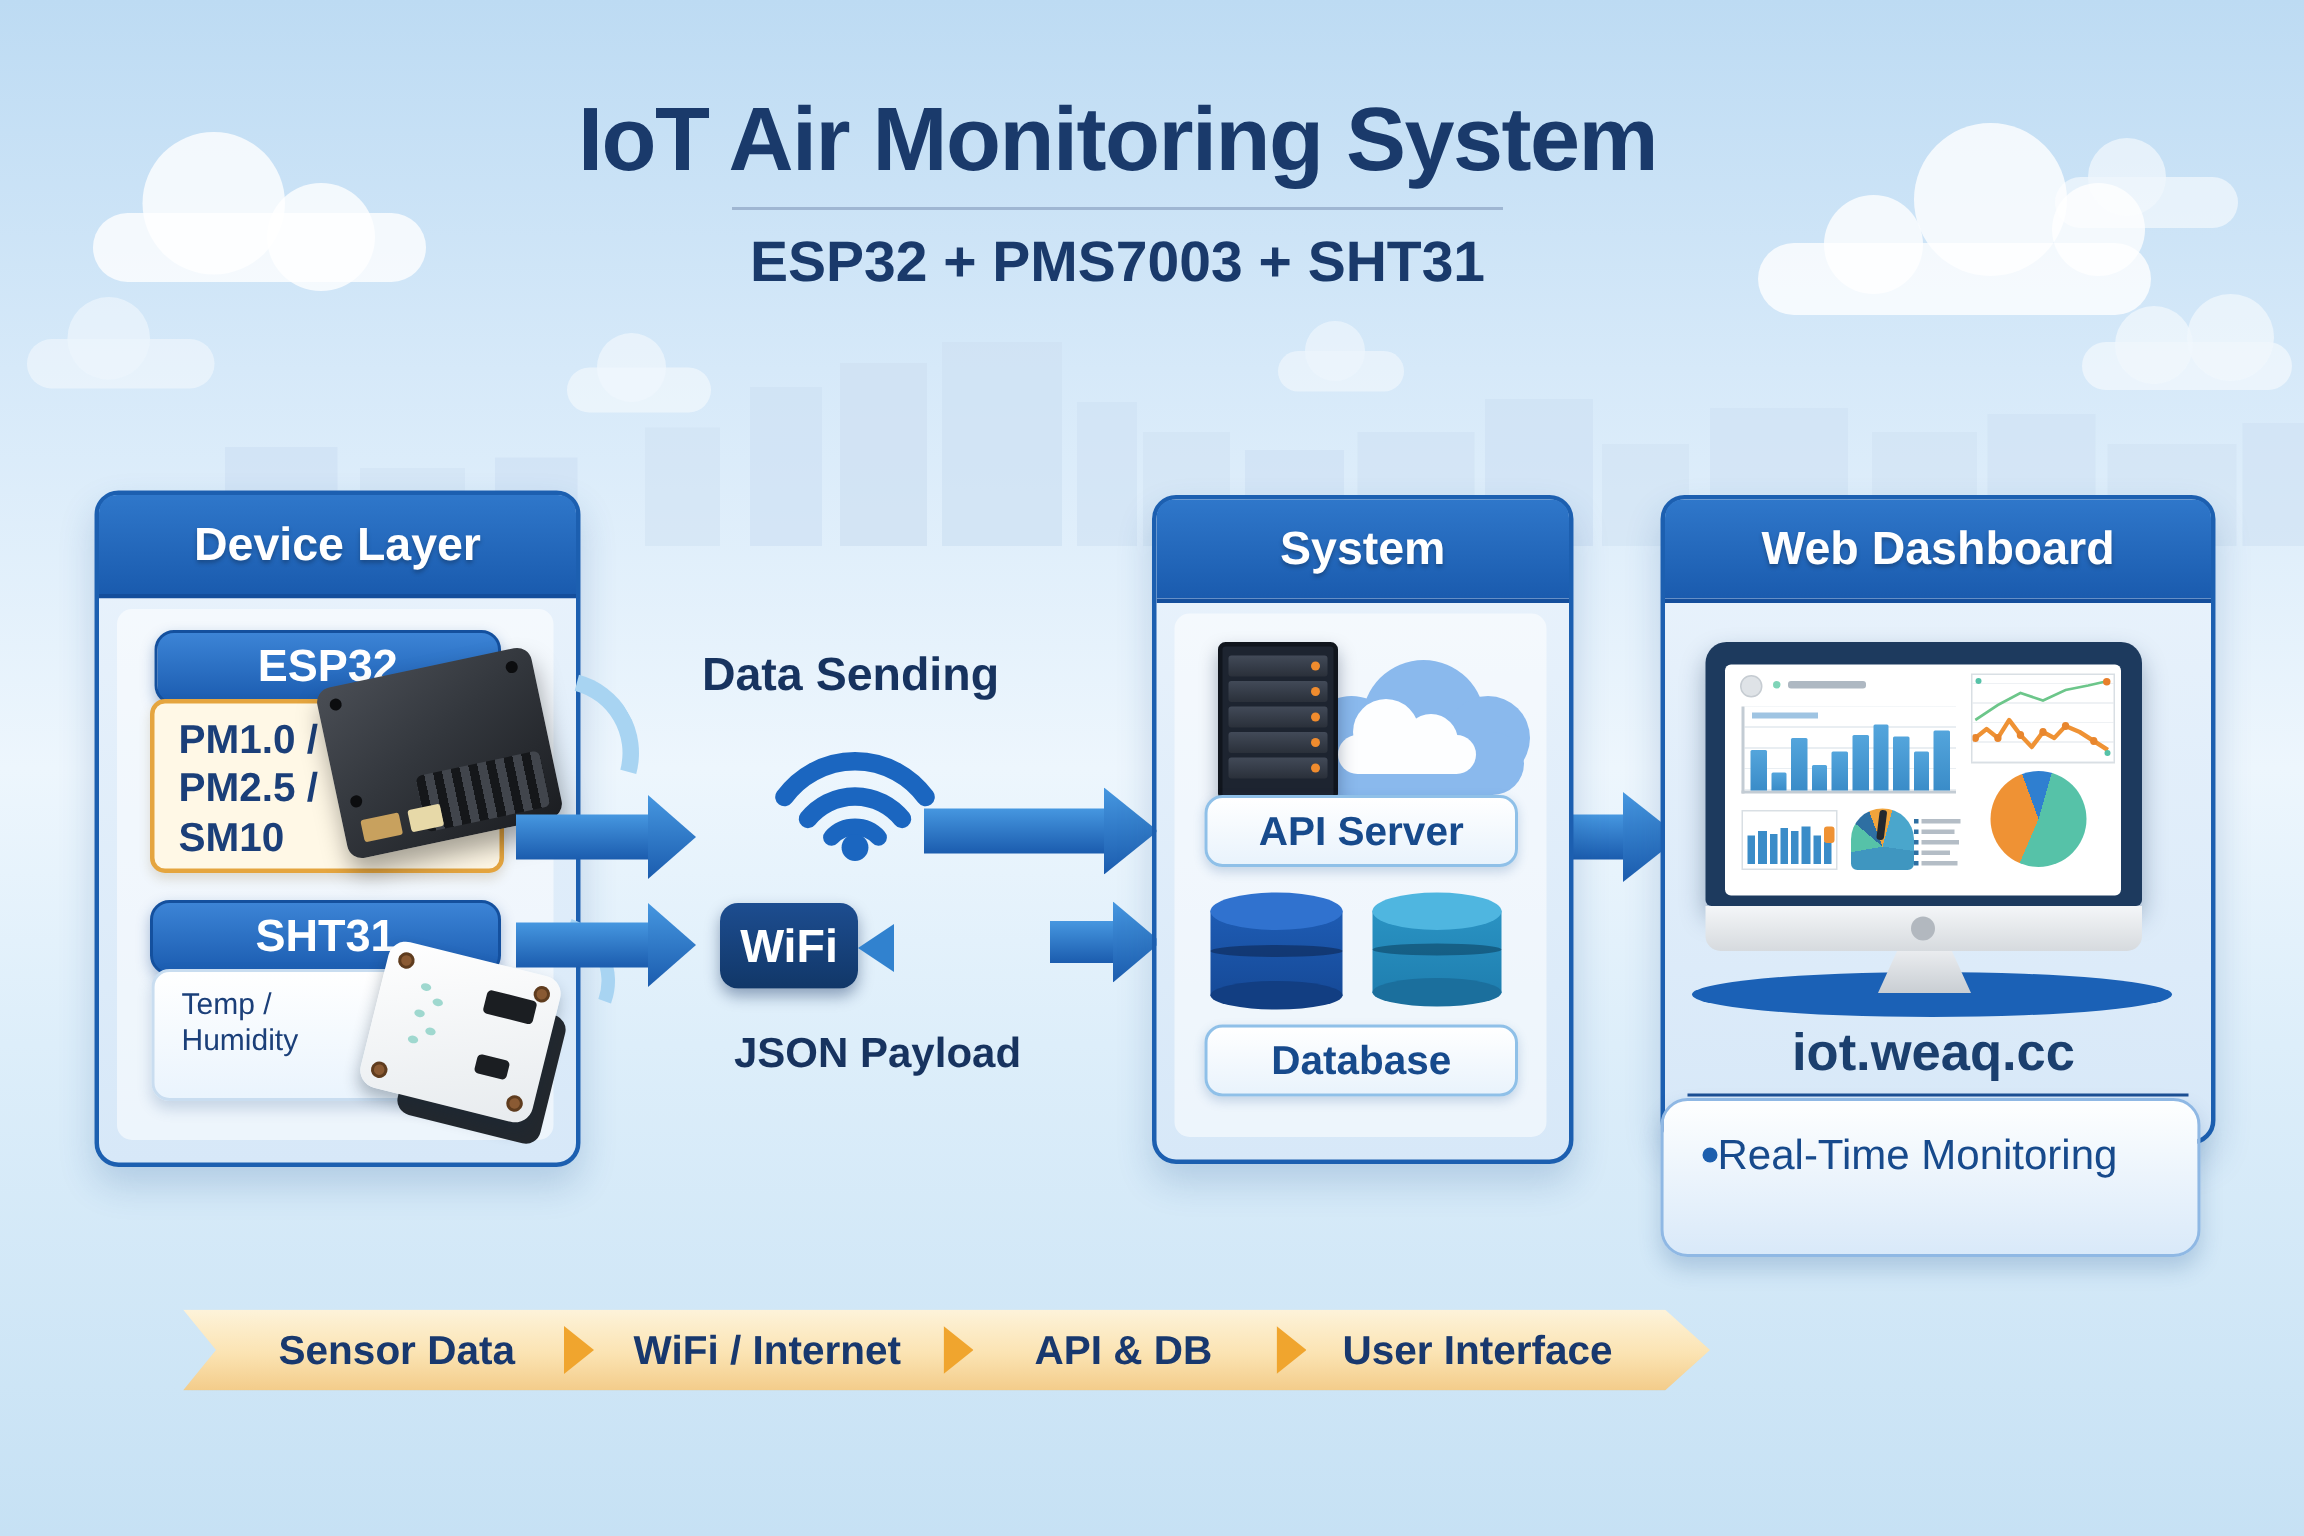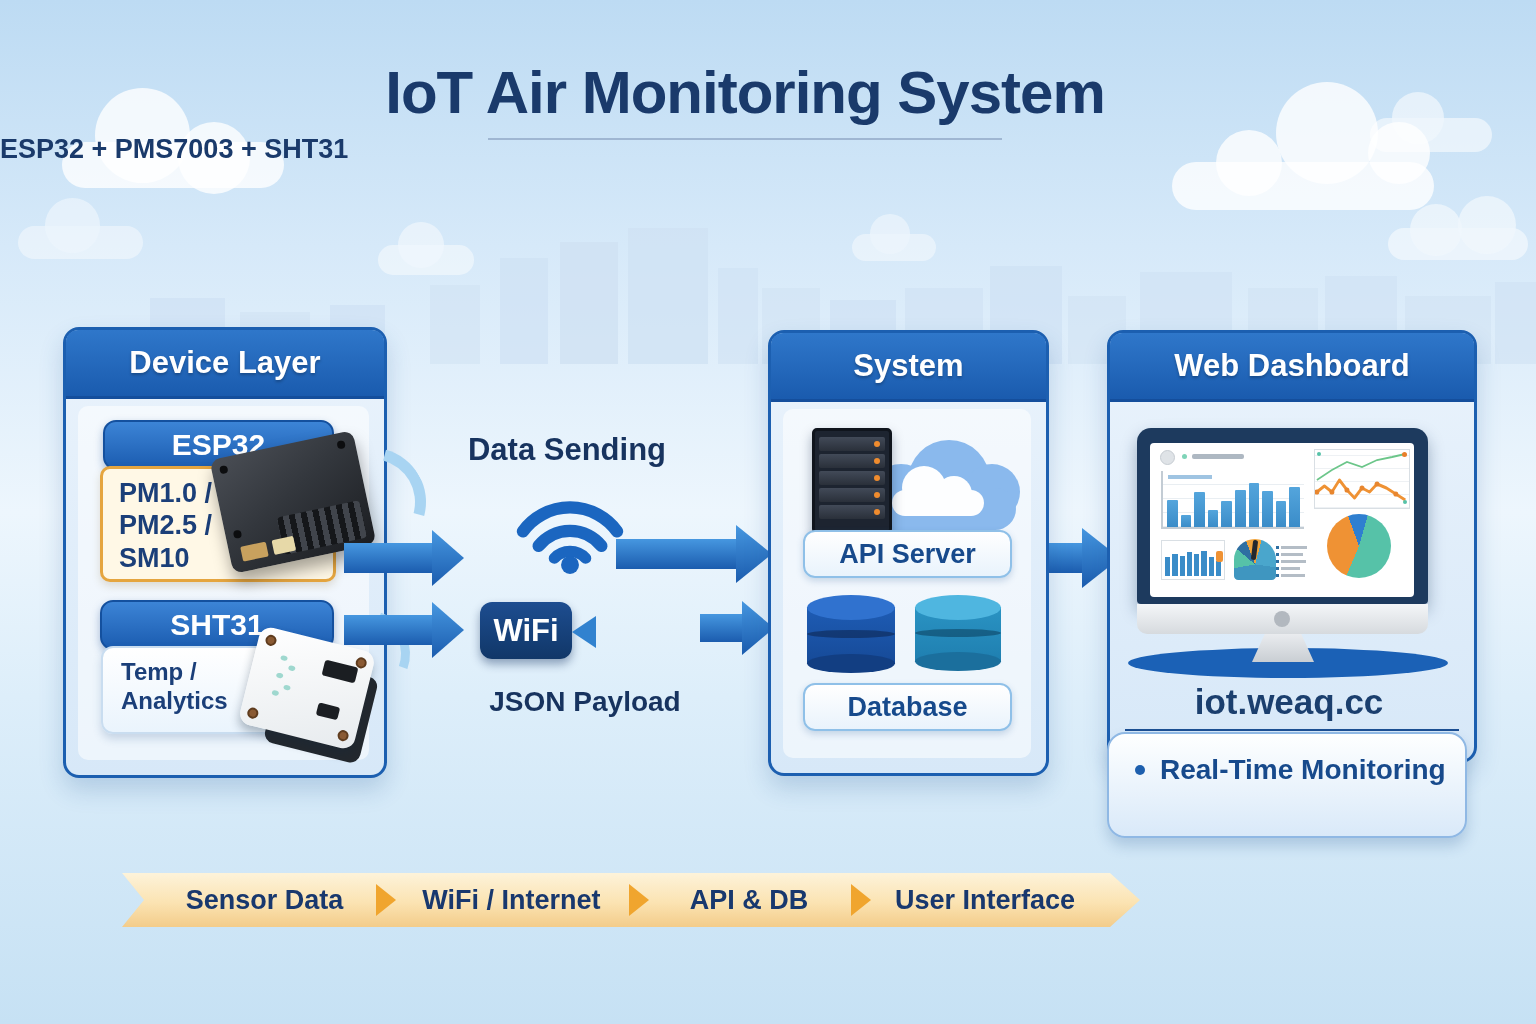--- a/index.html
+++ b/index.html
@@ -13,42 +13,42 @@
   .skyline i{position:absolute;background:#cfe1f3;opacity:.7;}
   .twr{background-image:repeating-linear-gradient(0deg,rgba(255,255,255,.4) 0 3px,transparent 3px 9px),
        repeating-linear-gradient(90deg,rgba(255,255,255,.4) 0 4px,transparent 4px 11px);}
   .puff{position:absolute;background:rgba(255,255,255,.78);border-radius:50%;}
   .cbase{position:absolute;background:rgba(255,255,255,.78);border-radius:40px;}
 
   
   .title{position:absolute;left:0;top:58px;width:1490px;text-align:center;
     font-size:60px;font-weight:bold;color:#1a3a6b;letter-spacing:-1px;}
   .rule{position:absolute;left:488px;top:138px;width:514px;height:2px;background:#9fb6d2;}
-  .subtitle{position:absolute;left:0;top:134px;width:1490px;
-    font-size:27px;font-weight:bold;color:#1a3a6b;}
+  .subtitle{position:absolute;left:0;top:154px;width:1490px;text-align:center;
+    font-size:38px;font-weight:bold;color:#1a3a6b;}
 
   
   .panel{position:absolute;border:3px solid #1c5fb0;border-radius:16px;
     background:linear-gradient(180deg,#eaf3fc,#d7e8f8);
     box-shadow:0 12px 24px rgba(27,78,145,.20);}
   .panel-header{position:absolute;left:0;top:0;right:0;height:66px;
     border-radius:12px 12px 0 0;border-bottom:3px solid #144e9c;
     background:linear-gradient(180deg,#2f77ca,#1a5bae);
     display:flex;align-items:center;justify-content:center;
     color:#fff;font-size:31px;font-weight:bold;text-shadow:0 2px 3px rgba(0,0,0,.25);}
   .inner{position:absolute;background:rgba(255,255,255,.55);border-radius:10px;}
 
   .bluechip{position:absolute;background:linear-gradient(180deg,#3c84d6,#1b5cb0);
     border:2px solid #14509e;border-radius:13px;color:#fff;font-weight:bold;font-size:30px;
     display:flex;align-items:center;justify-content:center;box-shadow:0 4px 9px rgba(20,70,140,.35);}
   .creambox{position:absolute;background:#fff8e6;border:3px solid #e5a53f;border-radius:10px;
     color:#1b3f79;font-weight:bold;font-size:27px;line-height:1.2;padding:8px 0 0 16px;
     box-shadow:0 4px 8px rgba(120,90,30,.18);}
   .softbox{position:absolute;background:linear-gradient(180deg,#ffffff,#eaf4fd);
-    border:2px solid #c9ddf0;border-radius:12px;color:#1b3f79;font-weight:bold;font-size:24px;
+    border:2px solid #c9ddf0;border-radius:12px;color:#1b3f79;font-weight:normal;font-size:20px;
     line-height:1.2;padding:10px 0 0 18px;box-shadow:0 5px 9px rgba(60,100,150,.22);}
   .labelbox{position:absolute;background:linear-gradient(180deg,#ffffff,#e9f3fc);
     border:2px solid #8fc0e8;border-radius:12px;color:#174a8c;font-weight:bold;font-size:27px;
     display:flex;align-items:center;justify-content:center;box-shadow:0 3px 7px rgba(40,90,150,.22);}
   .frag{position:absolute;color:#1b3f79;font-weight:bold;font-size:26px;}
   .swoosh{position:absolute;border:11px solid transparent;border-right-color:#a8d4f2;border-radius:50%;}
 
   
   .arr{position:absolute;}
   .arr .sh{position:absolute;background:linear-gradient(180deg,#4697e0,#1b5cae);}
@@ -102,22 +102,22 @@
   .needle{position:absolute;left:18px;top:1px;width:5px;height:20px;background:#23282e;border-radius:2px;transform:rotate(7deg);}
   .scr-list{position:absolute;left:131px;top:99px;width:27px;height:38px;}
   .scr-list i{height:3px;margin:4px 0;background:#b4bdc6;position:relative;}
   .scr-list i::before{content:"";position:absolute;left:-5px;top:0;width:3px;height:3px;background:#2e6fa2;}
   .scr-pie{position:absolute;left:177px;top:71px;width:64px;height:64px;border-radius:50%;}
   .dot{position:absolute;border-radius:50%;}
   .hline{position:absolute;height:2px;background:#1c4f93;}
   .features{position:absolute;background:linear-gradient(180deg,#feffff,#d9e9f9);
     border:2px solid #8fb8e4;border-radius:18px;box-shadow:0 8px 14px rgba(30,80,140,.22);
     padding:14px 0 0 26px;box-sizing:border-box;}
-  .features .row{display:flex;align-items:center;gap:15px;height:44px;
-    color:#174a8c;font-size:28px;font-weight:bold;}
+  .features .row{display:flex;align-items:center;height:44px;
+    color:#174a8c;font-size:28px;font-weight:normal;}
   .features .bullet{width:10px;height:10px;border-radius:50%;background:#1d5fae;}
 
   .url{position:absolute;text-align:center;font-size:35px;font-weight:bold;color:#1b3f6e;}
 
   
   .ribbon{position:absolute;left:122px;top:873px;width:1018px;height:54px;
     background:linear-gradient(180deg,#fdf3da 0%,#fbe3b2 55%,#f3cc8a 100%);
     clip-path:polygon(0 0,988px 0,100% 50%,988px 100%,0 100%,22px 50%);
     filter:drop-shadow(0 4px 5px rgba(150,110,40,.25));}
   .rseg{position:absolute;top:0;height:54px;display:flex;align-items:center;justify-content:center;
@@ -228,21 +228,21 @@
       <span class="pms-pad" style="left:44px;bottom:10px;width:22px;height:15px;background:#e7d9a8"></span>
       <span class="pms-screw" style="left:8px;top:8px"></span>
       <span class="pms-screw" style="right:10px;top:8px"></span>
       <span class="pms-screw" style="left:8px;bottom:34px"></span>
     </div>
   </div>
 
   <div class="bluechip" style="left:100px;top:600px;width:230px;height:46px">SHT31</div>
   <div class="softbox" style="left:101px;top:646px;width:204px;height:74px">
     <div>Temp /</div>
-    <div>Analytics</div>
+    <div>Humidity</div>
   </div>
 
   <div class="abs" style="left:238px;top:632px;width:150px;height:132px">
     <div class="sht-under"></div>
     <div class="sht-board">
       <span class="sht-hole" style="left:7px;top:7px"></span>
       <span class="sht-hole" style="right:7px;top:7px"></span>
       <span class="sht-hole" style="left:7px;bottom:7px"></span>
       <span class="sht-hole" style="right:7px;bottom:7px"></span>
       <span class="sht-conn" style="right:14px;top:18px;width:34px;height:16px"></span>

